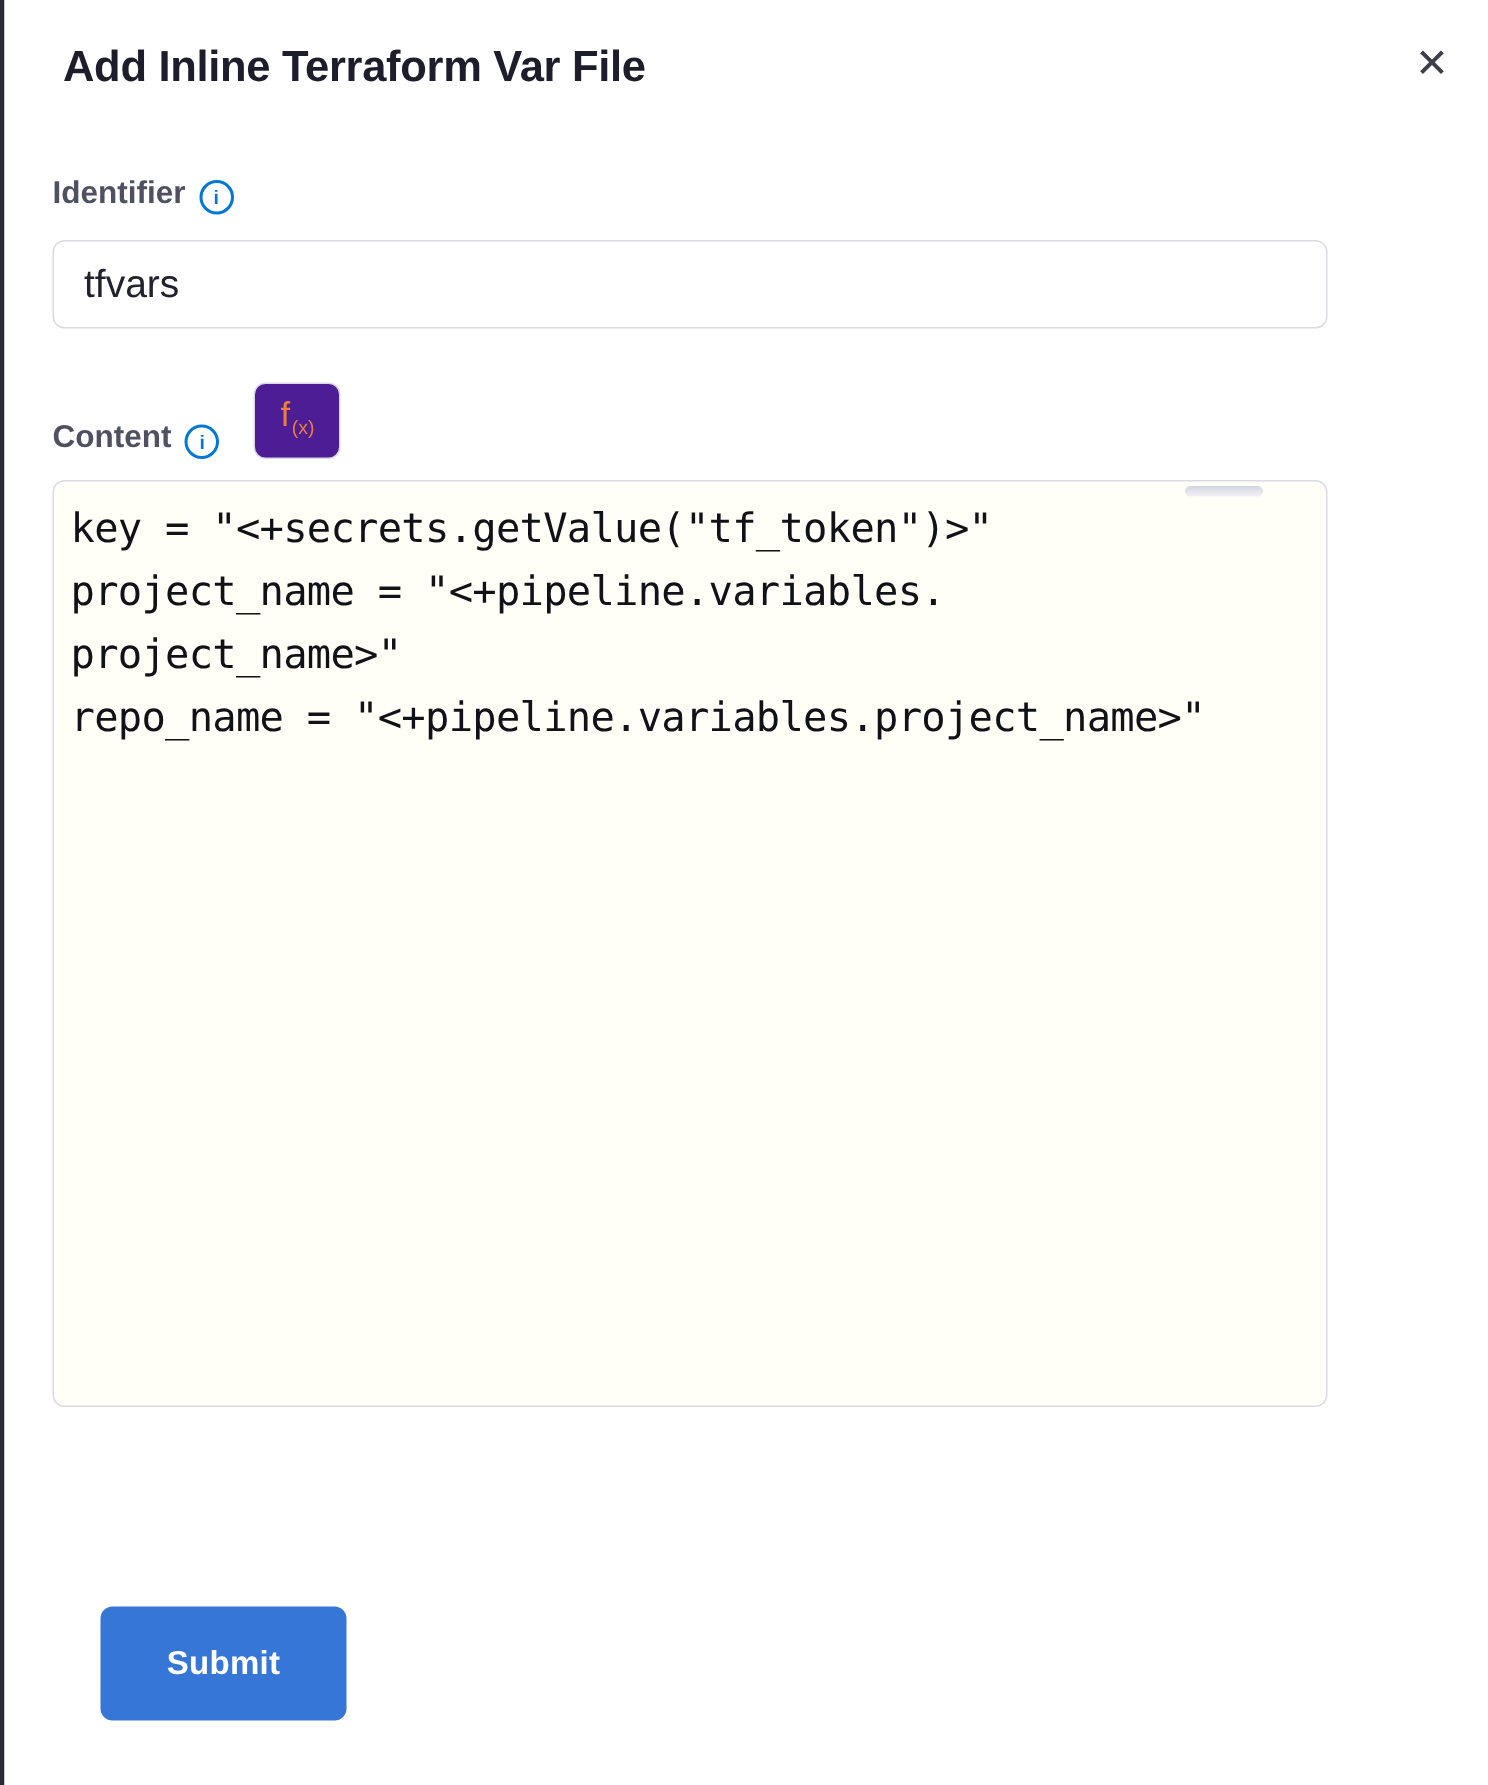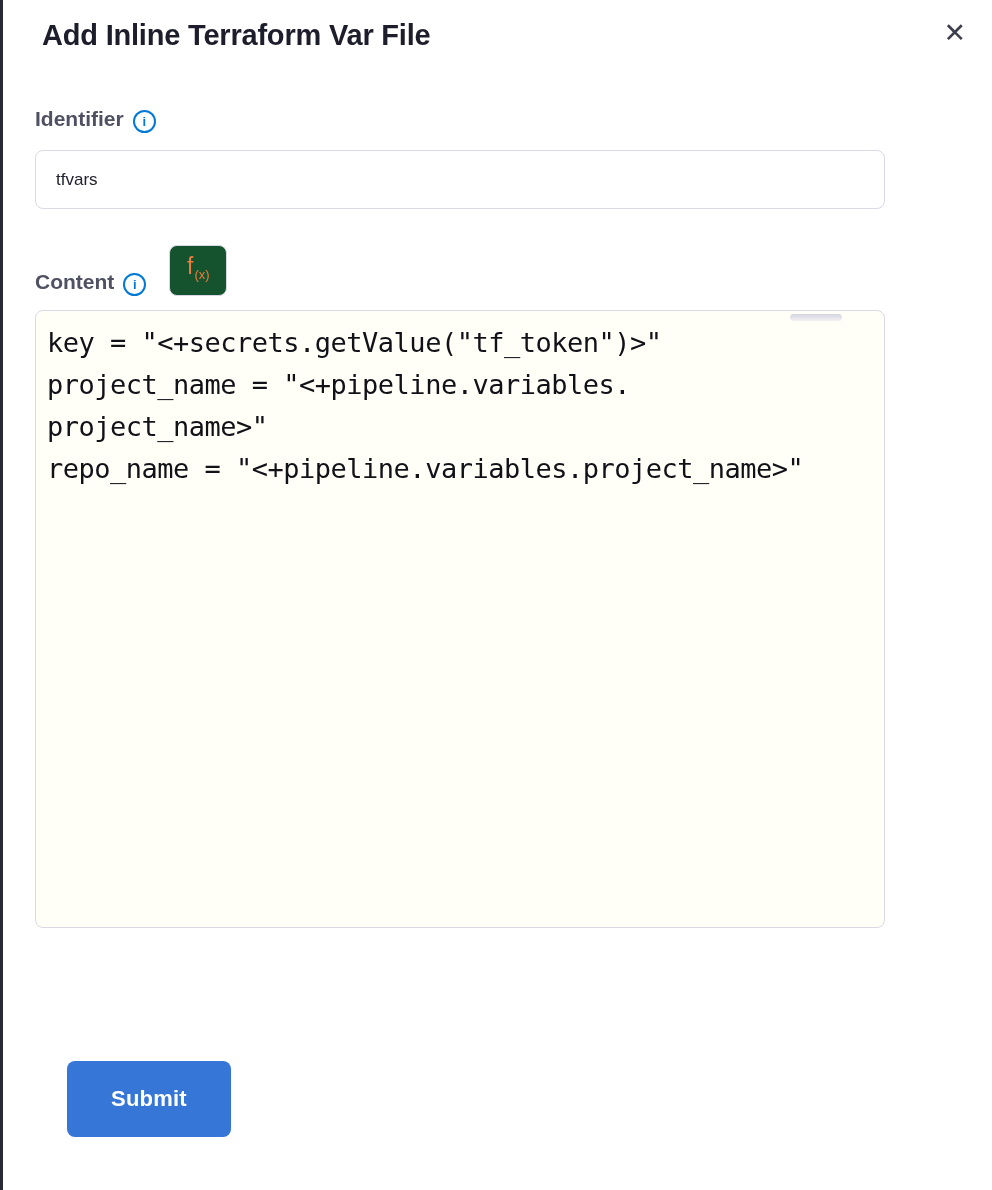--- a/index.html
+++ b/index.html
@@ -23,21 +23,21 @@
     left: 3px; top: 0;
     width: 989px;
     height: 1190px;
     background: #ffffff;
   }
   
   .modal-header {
     display: flex;
     align-items: flex-start;
     justify-content: space-between;
-    padding: 16px 26px 0 39px;
+    padding: 26px 26px 0 39px;
   }
   .modal-title {
     margin: 0;
     font-size: 29px;
     font-weight: 600;
     letter-spacing: -0.2px;
     color: #1d1d2b;
     line-height: 38px;
   }
   .close-btn {
@@ -83,34 +83,34 @@
   }
   .text-input {
     display: block;
     box-sizing: border-box;
     margin-top: 17px;
     width: 850px;
     height: 59px;
     border: 1px solid #d9dae5;
     border-radius: 8px;
     padding: 0 20px;
-    font-size: 17px;
+    font-size: 26px;
     color: #22222f;
     font-family: "Liberation Sans", sans-serif;
     outline: none;
     background: #ffffff;
   }
   .content-row { margin-top: 36px; }
   .fx-btn {
     margin-left: 14px;
     width: 58px;
     height: 51px;
     border: 1px solid #d8d9e5;
     border-radius: 8px;
-    background: #14532d;
+    background: #4c1d95;
     color: #ee7d3d;
     cursor: pointer;
     font-family: "Liberation Sans", sans-serif;
     font-size: 23px;
     line-height: 1;
     padding-bottom: 6px;
   }
   .fx-btn sub {
     font-size: 13px;
     margin-left: 1px;

